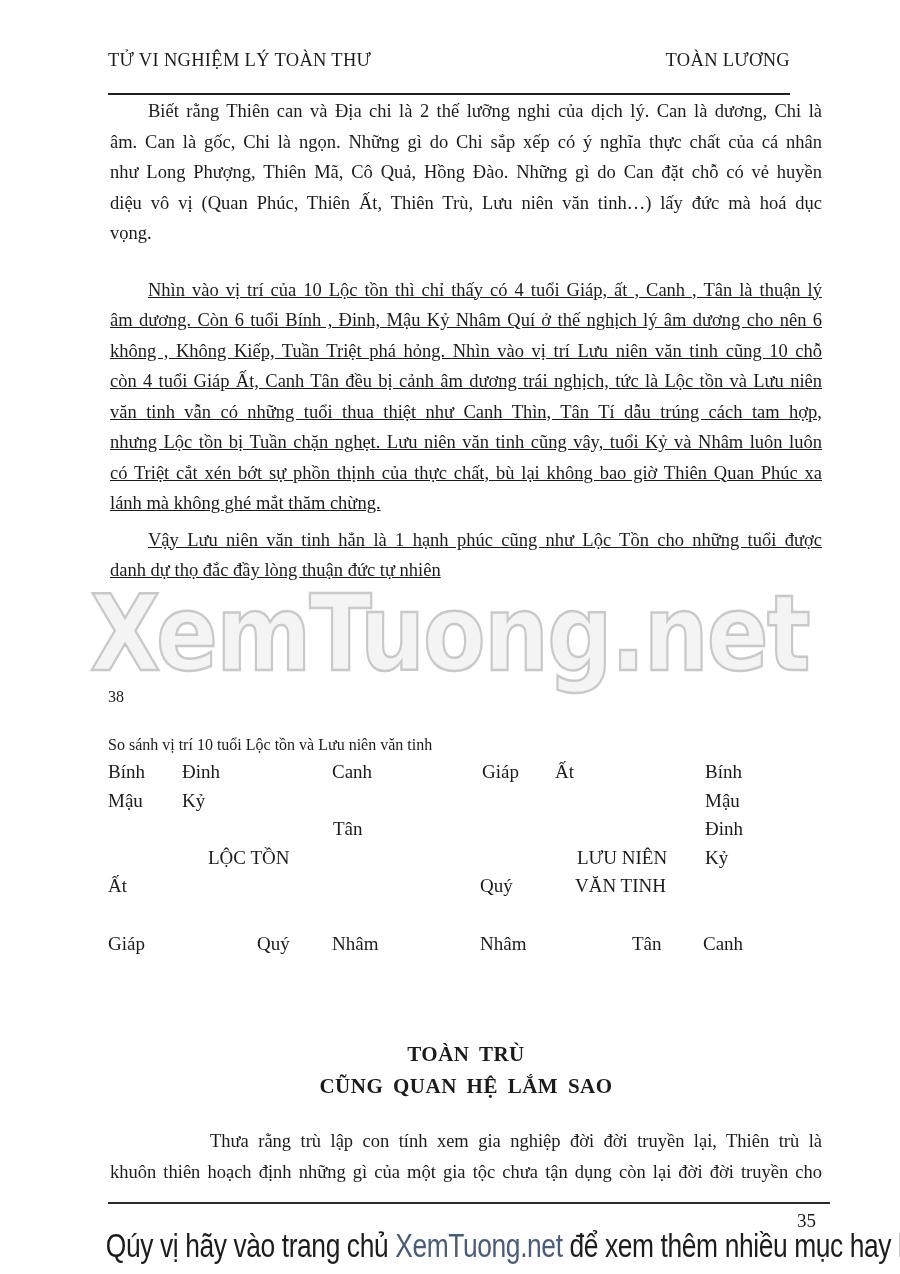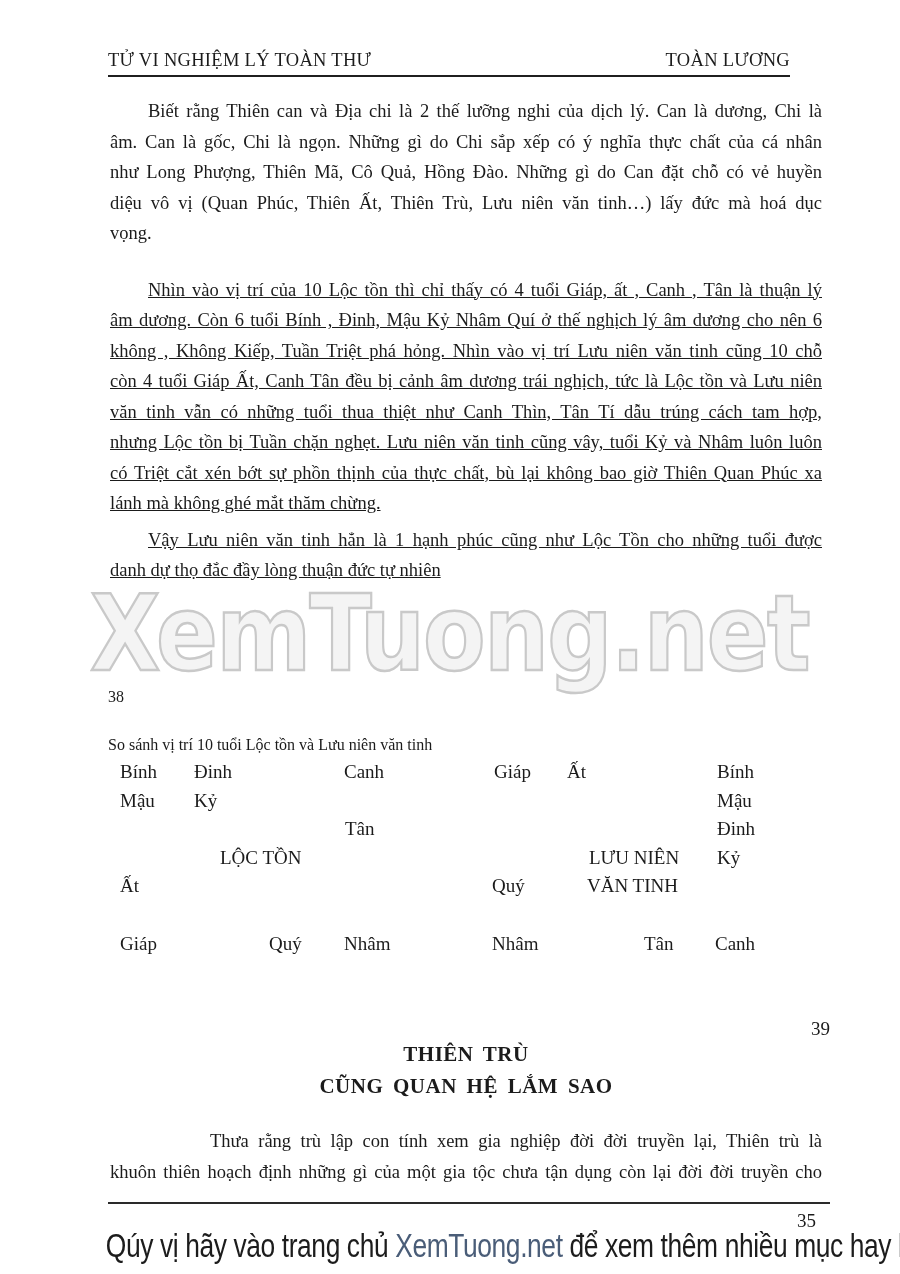--- a/index.html
+++ b/index.html
@@ -31,21 +31,21 @@
     transform:scaleX(0.86);
     transform-origin:left center;
     white-space:nowrap;
     user-select:none;
   }
   
   .doc-header{
     position:absolute;left:108px;top:50px;width:682px;
     display:flex;justify-content:space-between;align-items:flex-end;
     border-bottom:2px solid #1f1f1f;
-    padding-bottom:4px;
+    padding-bottom:22px;
     font-size:18.5px;letter-spacing:0.3px;
     z-index:2;
     text-align:right;
   }
   
   .body-flow{
     position:absolute;left:110px;top:96px;width:712px;
     font-size:18.5px;line-height:30.5px;
     z-index:2;
   }
@@ -56,21 +56,21 @@
     text-align:justify;
     text-align-last:justify;
     white-space:normal;
   }
   .tline.tlast{
     text-align:left;
     text-align-last:left;
   }
   .page-num-38{position:absolute;left:108px;top:688px;font-size:16px;z-index:2;}
   
-  .chart-area{position:absolute;inset:0;z-index:2;margin-left:12px;}
+  .chart-area{position:absolute;inset:0;z-index:2;}
   .chart-caption{
     position:absolute;left:108px;top:736px;
     font-size:16px;z-index:2;
   }
   .chart-label{
     position:absolute;
     font-size:19px;line-height:1;
     white-space:nowrap;
   }
   
@@ -173,24 +173,23 @@
       <span class="chart-label" style="left: 480px; top: 876px;">Quý</span>
       <span class="chart-label" style="left: 575px; top: 876px;">VĂN TINH</span>
       <span class="chart-label" style="left: 108px; top: 934px;">Giáp</span>
       <span class="chart-label" style="left: 257px; top: 934px;">Quý</span>
       <span class="chart-label" style="left: 332px; top: 934px;">Nhâm</span>
       <span class="chart-label" style="left: 480px; top: 934px;">Nhâm</span>
       <span class="chart-label" style="left: 632px; top: 934px;">Tân</span>
       <span class="chart-label" style="left: 703px; top: 934px;">Canh</span>
     </div>
 
-  <div class="page-num-39">39</div>
 
   <div class="section-heading">
-    <div>THIÊN TRÙ</div>
+    <div>TOÀN TRÙ</div>
     <div>CŨNG QUAN HỆ LẮM SAO</div>
   </div>
 
   <div class="para-thien-tru">
       <div class="tline" style="text-indent: 100px;">Thưa rằng trù lập con tính xem gia nghiệp đời đời truyền lại, Thiên trù là</div>
       <div class="tline">khuôn thiên hoạch định những gì của một gia tộc chưa tận dụng còn lại đời đời truyền cho</div>
     </div>
 
   <div class="bottom-rule"></div>
 

